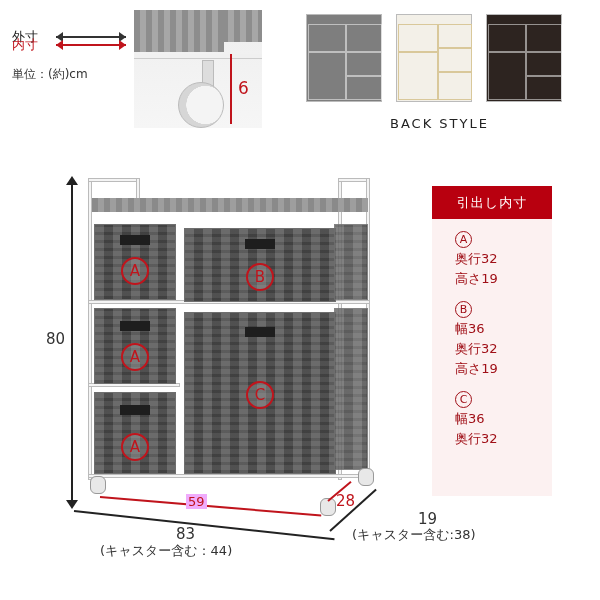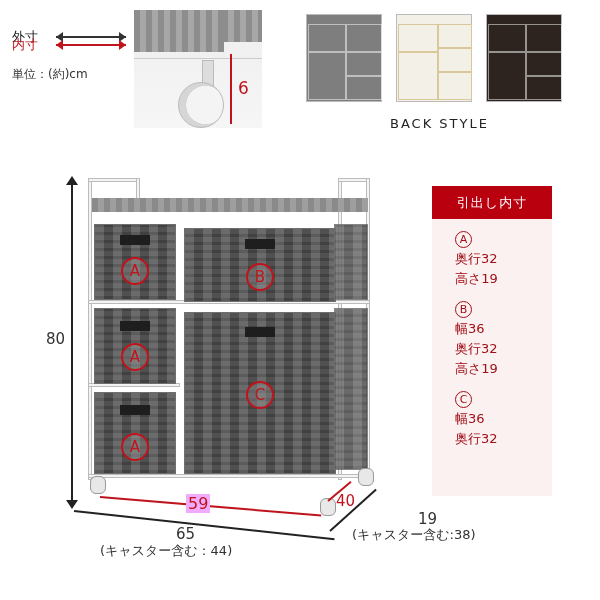--- a/index.html
+++ b/index.html
@@ -174,32 +174,32 @@
   <div class="wheel" style="left:232px;top:320px;"></div>
   <div class="wheel" style="left:270px;top:290px;"></div>
 </div>
 
 <div class="abs" style="left:71px;top:180px;width:2px;height:325px;background:#222;"></div>
 <div class="abs" style="left:66px;top:176px;width:0;height:0;border-left:6px solid transparent;border-right:6px solid transparent;border-bottom:9px solid #222;"></div>
 <div class="abs" style="left:66px;top:500px;width:0;height:0;border-left:6px solid transparent;border-right:6px solid transparent;border-top:9px solid #222;"></div>
 <div class="dim-num" style="left:46px;top:330px;font-size:15px;text-align:right;">80</div>
 
 <div class="dimline" style="left:74px;top:510px;width:262px;background:#222;transform:rotate(6.2deg);"></div>
-<div class="dim-num" style="left:176px;top:525px;font-size:15px;">65</div>
+<div class="dim-num" style="left:176px;top:525px;font-size:15px;">83</div>
 <div class="dim-num" style="left:100px;top:542px;font-size:13px;">(キャスター含む：44)</div>
 
 <div class="dimline" style="left:100px;top:496px;width:222px;background:#c0141c;transform:rotate(4.8deg);"></div>
-<div class="dim-num dim-red" style="left:186px;top:494px;font-size:16px;background:#f0abfc;padding:0 2px;">59</div>
+<div class="dim-num dim-red" style="left:186px;top:494px;font-size:13px;background:#f0abfc;padding:0 2px;">59</div>
 
 <div class="dimline" style="left:330px;top:530px;width:62px;background:#222;transform:rotate(-42deg);"></div>
 <div class="dim-num" style="left:418px;top:510px;font-size:15px;">19</div>
 <div class="dim-num" style="left:352px;top:526px;font-size:13px;">(キャスター含む:38)</div>
 
 <div class="dimline" style="left:328px;top:500px;width:30px;background:#c0141c;transform:rotate(-40deg);"></div>
-<div class="dim-num dim-red" style="left:336px;top:492px;font-size:15px;">40</div>
+<div class="dim-num dim-red" style="left:336px;top:492px;font-size:15px;">28</div>
 
 <div class="panel">
   <div class="panel-head">引出し内寸</div>
   <div class="panel-group" style="margin-top:10px;">
     <div><span class="panel-letter">A</span></div>
     <div>奥行32</div>
     <div>高さ19</div>
   </div>
   <div class="panel-group" style="margin-top:10px;">
     <div><span class="panel-letter">B</span></div>

